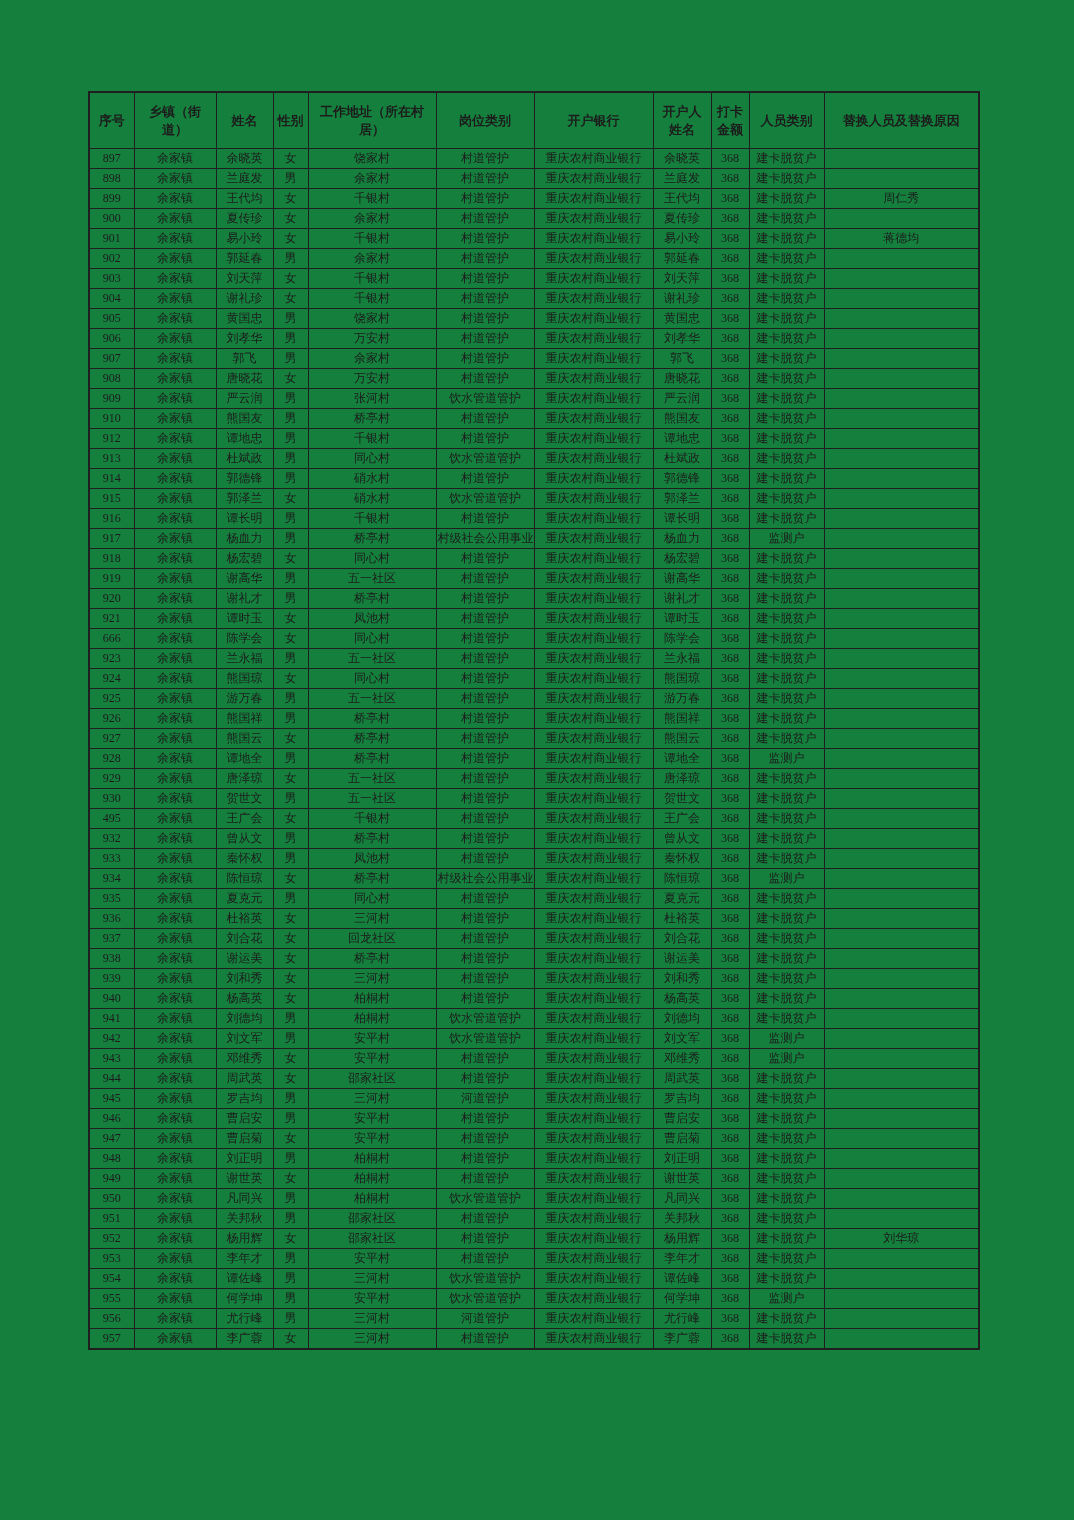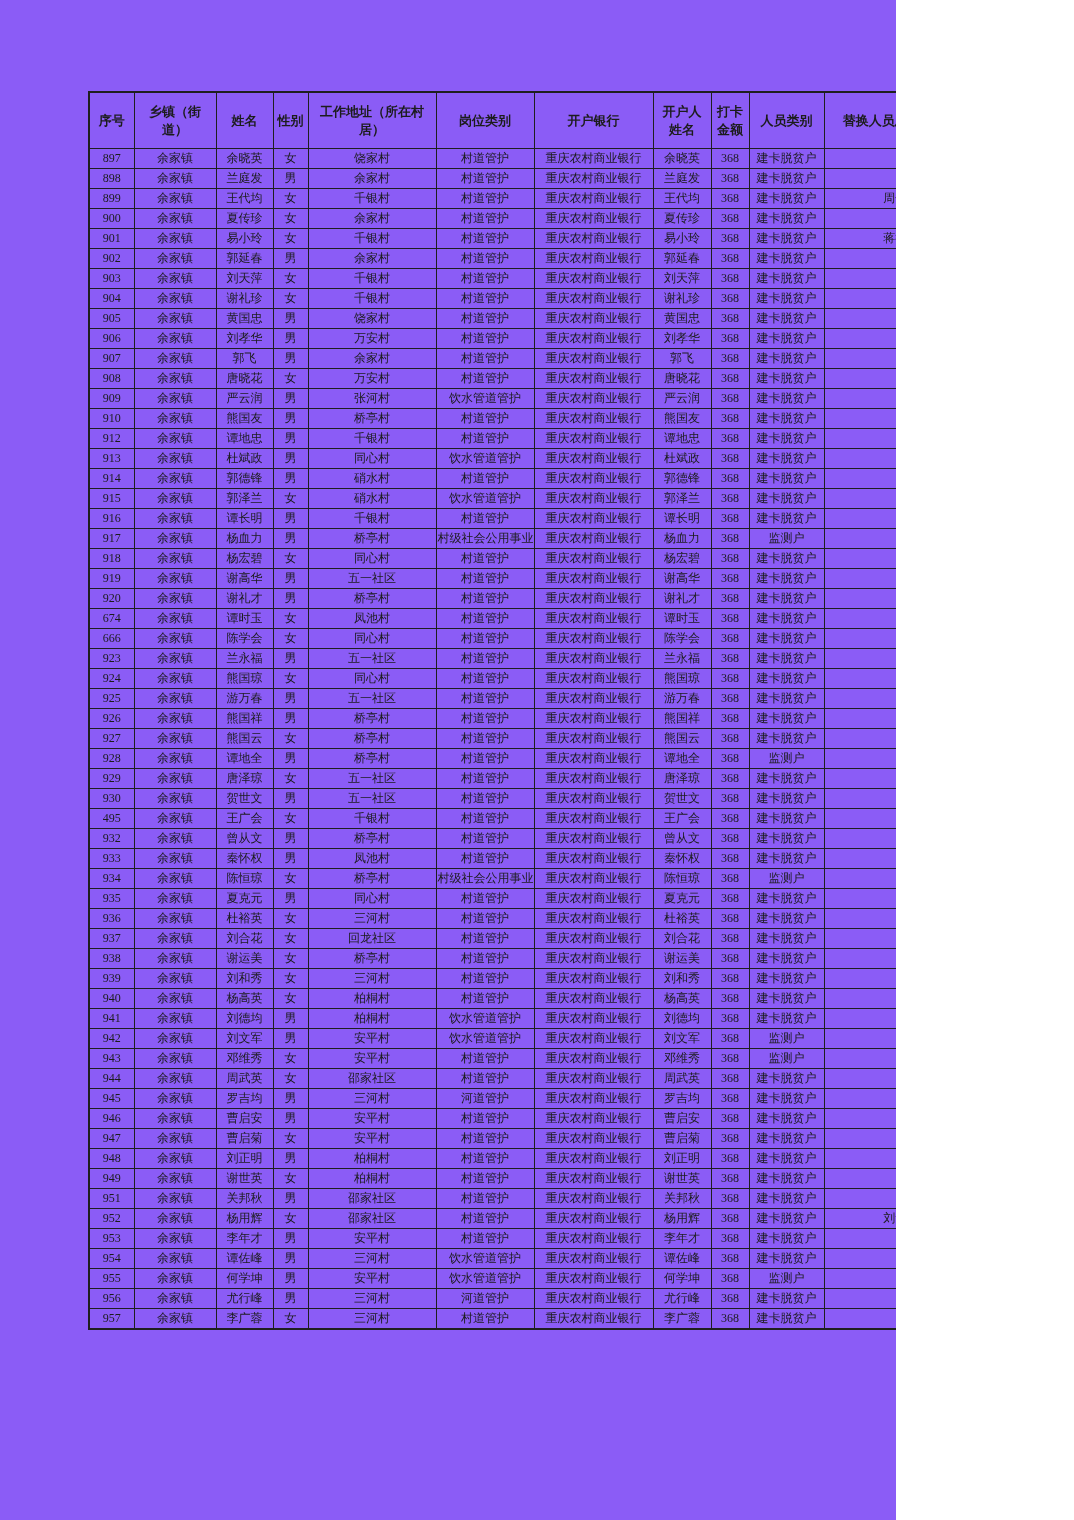--- a/index.html
+++ b/index.html
@@ -5,23 +5,23 @@
   html, body {
     margin: 0;
     padding: 0;
     background: #ffffff;
     width: 1074px;
     height: 1520px;
     font-family: "Liberation Serif", "DejaVu Serif", serif;
   }
   .page {
     position: relative;
-    width: 896px;
+    width: 1074px;
     height: 1520px;
-    background: #8b5cf6;
+    background: #15803d;
     overflow: hidden;
   }
   table.roster {
     position: absolute;
     left: 88px;
     top: 91px;
     width: 890px;
     border-collapse: collapse;
     table-layout: fixed;
     border: 2px solid #1f1f1f;
@@ -377,21 +377,21 @@
           <td>男</td>
           <td>桥亭村</td>
           <td>村道管护</td>
           <td>重庆农村商业银行</td>
           <td>谢礼才</td>
           <td>368</td>
           <td>建卡脱贫户</td>
           <td></td>
         </tr>
         <tr>
-          <td>674</td>
+          <td>921</td>
           <td>余家镇</td>
           <td>谭时玉</td>
           <td>女</td>
           <td>凤池村</td>
           <td>村道管护</td>
           <td>重庆农村商业银行</td>
           <td>谭时玉</td>
           <td>368</td>
           <td>建卡脱贫户</td>
           <td></td>
@@ -749,20 +749,33 @@
         </tr>
         <tr>
           <td>949</td>
           <td>余家镇</td>
           <td>谢世英</td>
           <td>女</td>
           <td>柏桐村</td>
           <td>村道管护</td>
           <td>重庆农村商业银行</td>
           <td>谢世英</td>
+          <td>368</td>
+          <td>建卡脱贫户</td>
+          <td></td>
+        </tr>
+        <tr>
+          <td>950</td>
+          <td>余家镇</td>
+          <td>凡同兴</td>
+          <td>男</td>
+          <td>柏桐村</td>
+          <td>饮水管道管护</td>
+          <td>重庆农村商业银行</td>
+          <td>凡同兴</td>
           <td>368</td>
           <td>建卡脱贫户</td>
           <td></td>
         </tr>
         <tr>
           <td>951</td>
           <td>余家镇</td>
           <td>关邦秋</td>
           <td>男</td>
           <td>邵家社区</td>

